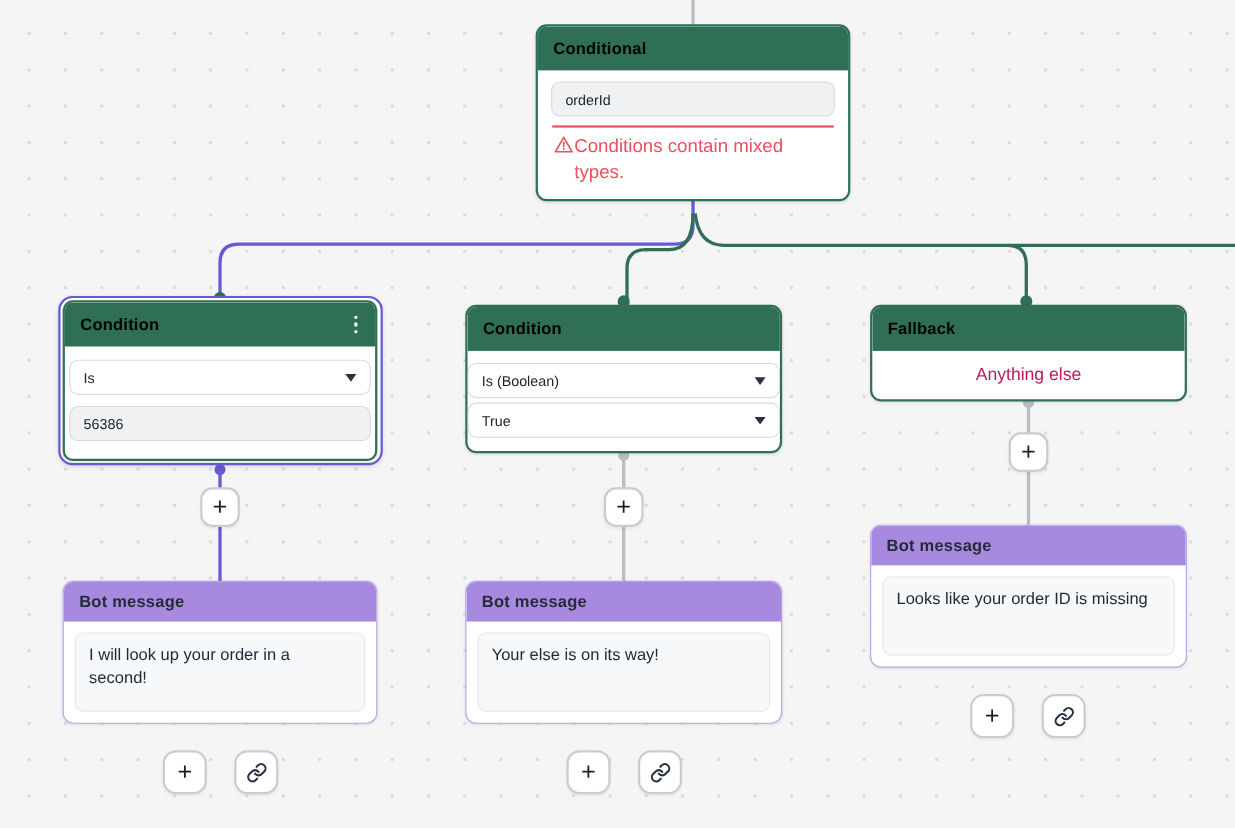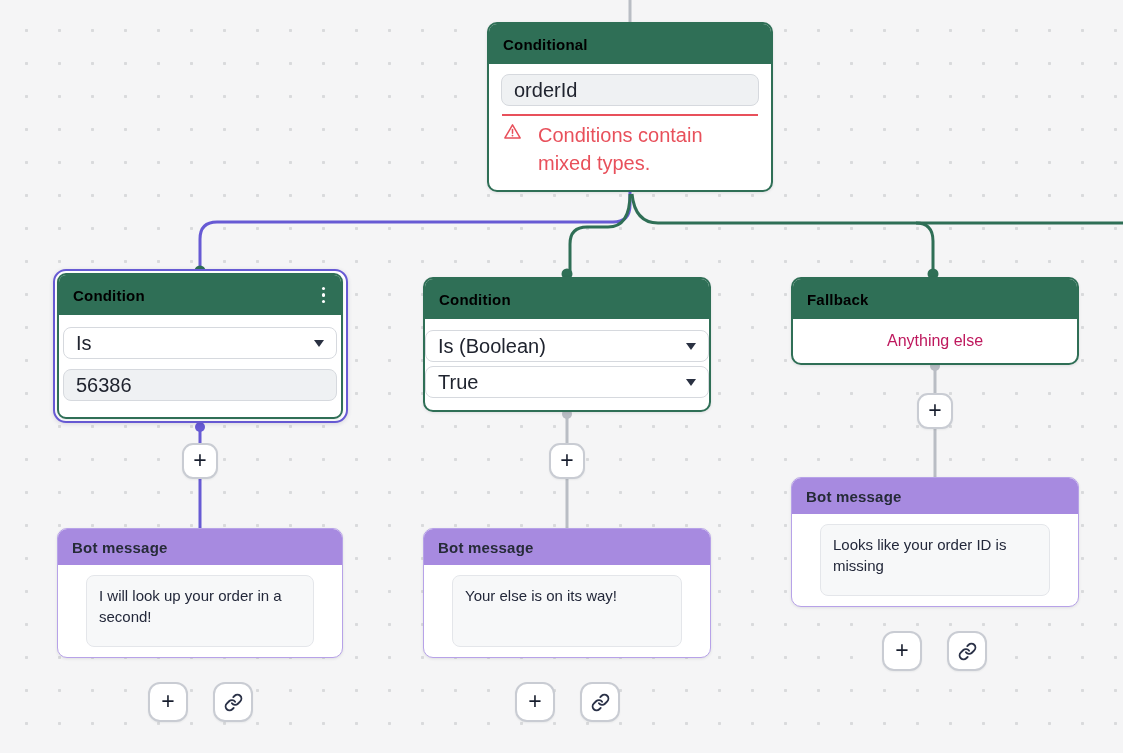--- a/index.html
+++ b/index.html
@@ -27,42 +27,42 @@
 
   .node{position:absolute;z-index:2;background:#fff;border:2px solid var(--c-green);
         border-radius:10px;box-shadow:0 1px 3px rgba(20,30,40,.10);overflow:hidden}
   .node-header{height:40px;background:var(--c-green);color:#000000;font-size:15px;font-weight:700;
         display:flex;align-items:center;justify-content:space-between;padding:0 14px;letter-spacing:.2px}
   .bot .node-header{height:36px;background:var(--c-bot);color:#262b38}
   .bot{border:1.5px solid var(--c-bot-border)}
   .node-body{padding:10px 12px 12px}
 
   .select,.text-input{height:32px;border-radius:8px;border:1px solid var(--c-input-border);
-        display:flex;align-items:center;padding:0 12px;font-size:20px;background:#fff}
+        display:flex;align-items:center;padding:0 12px;font-size:13px;background:#fff}
   .select{justify-content:space-between}
   .text-input{background:var(--c-input-bg)}
   .chev{width:0;height:0;border-left:5.5px solid transparent;border-right:5.5px solid transparent;
         border-top:7px solid #2a3142}
 
   .divider-error{height:2px;background:var(--c-red);margin:8px 1px 0}
-  .warn-row{display:flex;gap:16px;margin-top:5px;color:var(--c-red);font-size:20px;line-height:1.42;padding:0 2px}
+  .warn-row{display:flex;gap:0;margin-top:5px;color:var(--c-red);font-size:17px;line-height:1.42;padding:0 2px}
   .warn-row svg{flex:0 0 auto;margin-top:1px}
 
   .selected-wrap{position:absolute;z-index:2;border:2.5px solid var(--c-purple);border-radius:13px;
         padding:2px;background:#fff;box-shadow:0 1px 4px rgba(40,30,90,.15)}
   .selected-wrap .node{position:relative;border-radius:9px}
   .kebab{display:flex;flex-direction:column;gap:3px;padding:4px 2px;cursor:pointer}
   .kebab i{width:3.5px;height:3.5px;border-radius:50%;background:#fff;display:block}
 
   .fallback-body{height:44px;display:flex;align-items:center;justify-content:center;
         font-size:16px;color:#be185d}
 
   .msg-area{height:72px;background:var(--c-area-bg);border:1px solid var(--c-area-border);
         border-radius:8px;padding:9px 12px;font-size:15px;line-height:1.4;color:#23283a}
-  .bot .node-body{padding:10px 28px 10px}
+  .bot .node-body{padding:10px 10px 10px}
 
   .btn{position:absolute;z-index:3;background:#fff;border:2px solid var(--c-btn-border);
         border-radius:11px;display:flex;align-items:center;justify-content:center;cursor:pointer;
         box-shadow:0 1px 2px rgba(20,30,40,.06)}
   .btn.mid{width:36px;height:36px}
   .btn.row{width:40px;height:40px;border-radius:12px}
   .plus-glyph{font-size:23px;font-weight:500;color:#171d2d;line-height:1;margin-top:-2px}
   .link-glyph{color:#2a3147}
 </style>
 </head>

